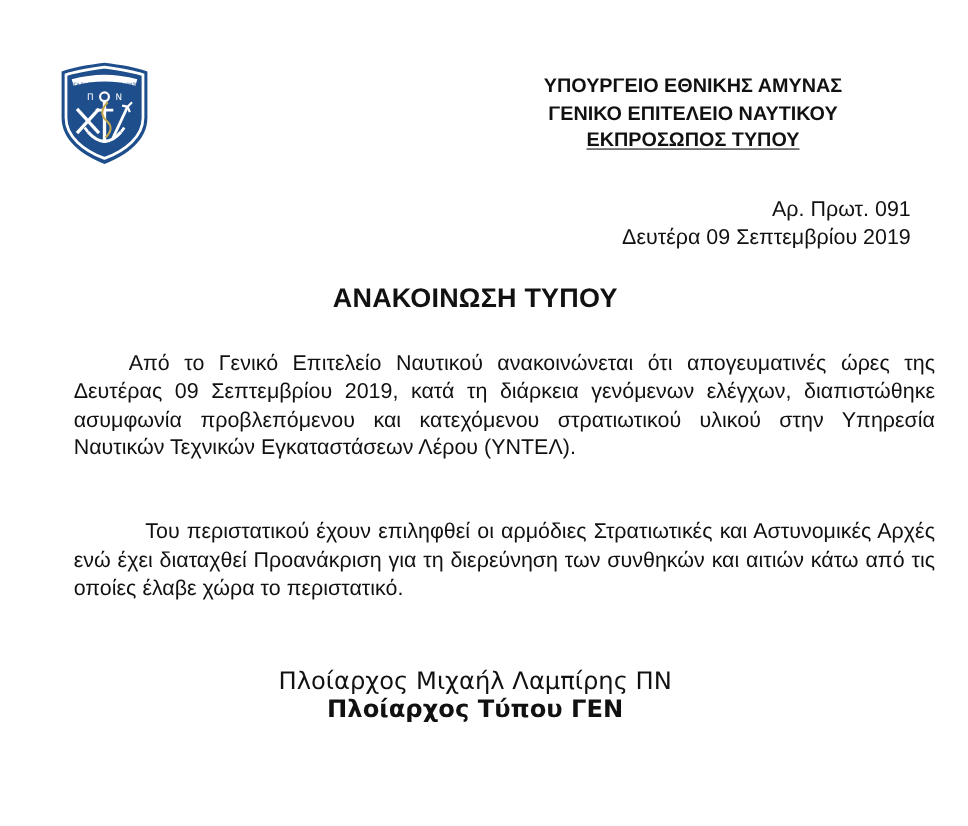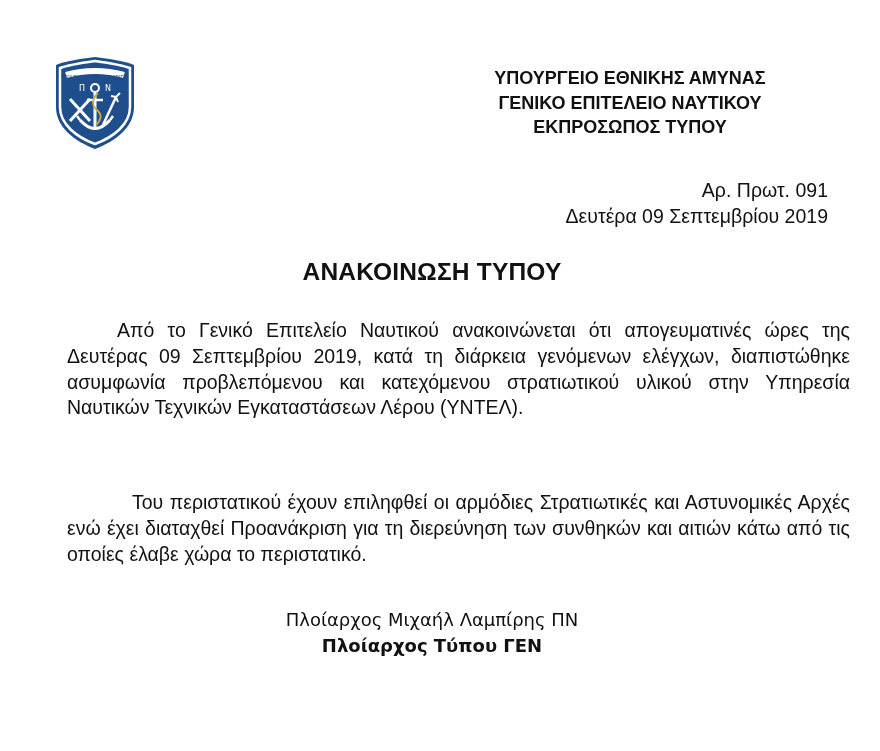--- a/index.html
+++ b/index.html
@@ -25,21 +25,21 @@
     .org-header {
       position: absolute;
       left: 430px;
       top: 66px;
       width: 400px;
       text-align: center;
       font-weight: bold;
       font-size: 18px;
       line-height: 24.5px;
     }
-    .org-header .u { text-underline-offset: 2px; }
+    .org-header .u { text-decoration: underline; text-underline-offset: 2px; }
     .ref {
       position: absolute;
       right: 52px;
       top: 178px;
       text-align: right;
       font-size: 19.5px;
       line-height: 25.5px;
     }
     .title {
       position: absolute;
@@ -55,29 +55,29 @@
     .para {
       position: absolute;
       left: 45px;
       width: 783px;
       font-size: 19.5px;
       line-height: 25.8px;
       text-align: justify;
       margin-left: 22px;
     }
     .para.p1 { top: 318px; text-indent: 50px; }
-    .para.p2 { top: 490px; text-indent: 65px; }
+    .para.p2 { top: 471px; text-indent: 65px; }
     .signature {
       position: absolute;
       left: 0;
       width: 864px;
       top: 607px;
       text-align: center;
       font-family: "DejaVu Sans", sans-serif;
-      font-size: 18px;
+      font-size: 22px;
       line-height: 26px;
     }
     .signature .role { font-weight: bold; }
   </style>
 </head>
 <body>
 
 <div class="logo">
   <svg width="86" height="96" viewBox="0 0 86 96">
     <path d="M43 2 C28 4 14 6 4 10 L4 52 C4 72 22 86 43 94 C64 86 82 72 82 52 L82 10 C72 6 58 4 43 2 Z" fill="#1f4e8c"></path>

